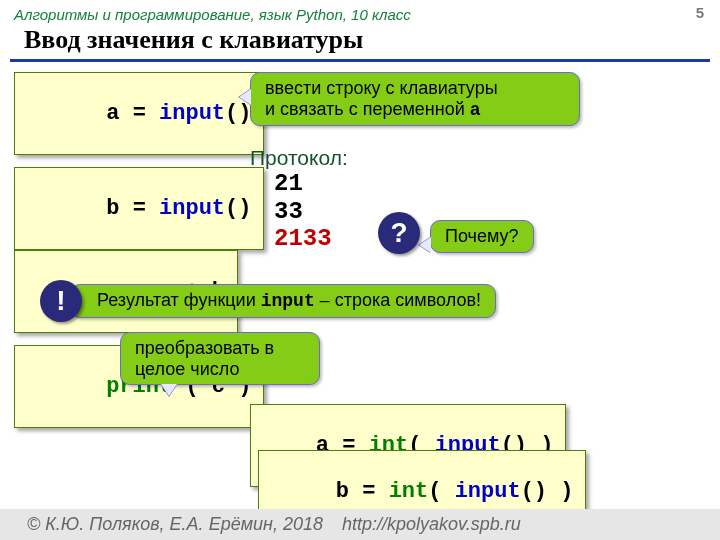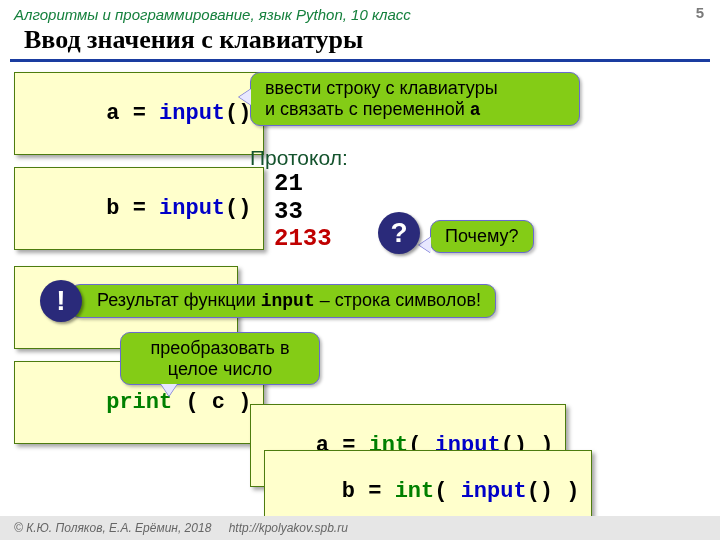--- a/index.html
+++ b/index.html
@@ -99,41 +99,41 @@
   }
 
   .protocol-label { font-weight: normal; color: #14532d; font-size: 21px; }
   .protocol-val { font-family: "Courier New", monospace; font-size: 24px; font-weight: bold; margin-left: 24px; line-height: 1.15;}
   .red { color: #c00000; }
 
   .footer {
     position: absolute;
     bottom: 0; left: 0; right: 0;
     background: #e6e6e6;
-    padding: 5px 14px;
-    font-size: 12px;
+    padding: 5px 27px;
+    font-size: 18px;
     color: #666;
     font-style: italic;
   }
   .footer a { color: #666; text-decoration: none; margin-left: 14px;}
 </style>
 </head>
 <body>
 
 <div class="header">Алгоритмы и программирование, язык Python, 10 класс</div>
 <div class="pagenum">5</div>
 <div class="title">Ввод значения с клавиатуры</div>
 
 <div class="content">
 
   <div style="position:absolute; left:14px; top:0;">
     <div class="codebox" style="margin-bottom:12px;">
       <span>a</span> <span class="op">=</span> <span class="kw-blue">input</span><span>()</span>
     </div><br>
-    <div class="codebox" style="margin-bottom:16px;">
+    <div class="codebox" style="margin-bottom:0;">
       <span>b</span> <span class="op">=</span> <span class="kw-blue">input</span><span>()</span>
     </div><br>
     <div class="codebox" style="margin-bottom:12px;">
       <span>c</span> <span class="op">=</span> <span>a + b</span>
     </div><br>
     <div class="codebox">
       <span class="kw-green">print</span> <span>( c )</span>
     </div>
   </div>
 
@@ -150,26 +150,26 @@
   </div>
 
   <div class="circle" style="left:378px; top:140px;">?</div>
   <div class="bubble tail-left" style="position:absolute; left:430px; top:148px;">Почему?</div>
 
   <div class="circle" style="left:40px; top:208px;">!</div>
   <div class="bubble" style="position:absolute; left:70px; top:212px; padding-left:26px;">
     <span>Результат функции </span><span class="mono">input</span><span> – строка символов!</span>
   </div>
 
-  <div class="bubble tail-down" style="position:absolute; left:120px; top:260px; text-align:center; width:200px;">преобразовать в целое число</div>
+  <div class="bubble tail-down" style="position:absolute; left:120px; top:260px; text-align:left; width:200px;">преобразовать в целое число</div>
 
   <div class="codebox" style="position:absolute; left:250px; top:332px;text-align:center;">
     <span>a</span> <span class="op">=</span> <span class="kw-green">int</span><span>( </span><span class="kw-blue">input</span><span>() )</span>
   </div>
-  <div class="codebox" style="position:absolute; left:264px; top:378px;padding-left:24px;">
+  <div class="codebox" style="position:absolute; left:258px; top:378px;padding-left:24px;">
     <span>b</span> <span class="op">=</span> <span class="kw-green">int</span><span>( </span><span class="kw-blue">input</span><span>() )</span>
   </div>
 
 </div>
 
 <div class="footer">
   <span>© К.Ю. Поляков, Е.А. Ерёмин, 2018</span>
   <a>http://kpolyakov.spb.ru</a>
 </div>
 

